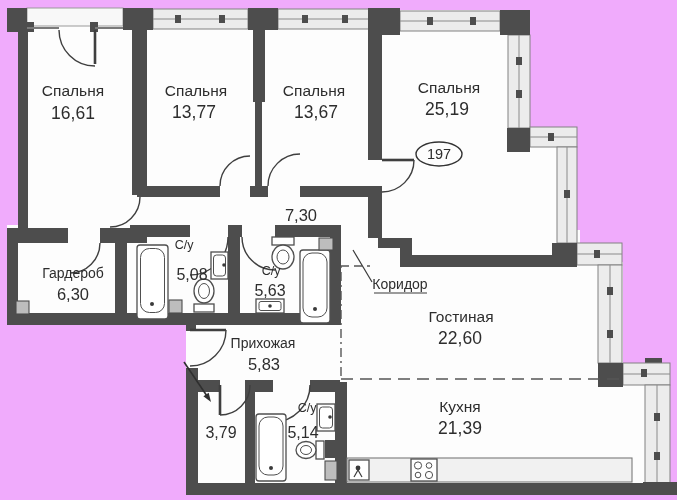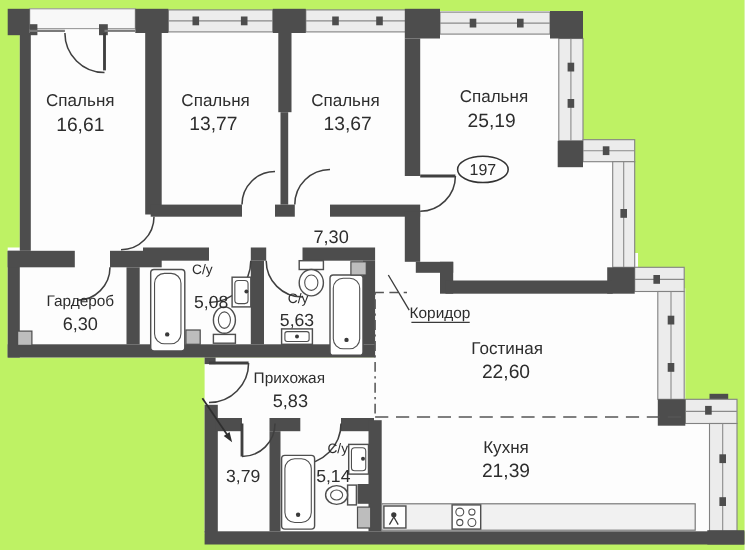--- a/index.html
+++ b/index.html
@@ -1,16 +1,16 @@
 <!DOCTYPE html>
 <html><head>
 <meta charset="utf-8">
 <style>
   html,body{margin:0;padding:0;background:#f6f6f6;}
-  .stage{position:relative;width:677px;height:500px;background:#bef264;overflow:hidden;
+  .stage{position:relative;width:677px;height:500px;background:#f0abfc;overflow:hidden;
          font-family:"Liberation Sans",sans-serif;}
   svg{position:absolute;left:0;top:0;}
   .floor{fill:#fdfdfd;}
   .balc{fill:#f8f8f8;stroke:#9a9a9a;stroke-width:1;}
   .wall{fill:#4d4d4d;}
   .win{fill:#ececec;stroke:#828282;stroke-width:1;}
   .winline{stroke:#8a8a8a;stroke-width:1;fill:none;}
   .tick{fill:#4d4d4d;}
   .fix{fill:#ffffff;stroke:#4f4f4f;stroke-width:1.3;}
   .fixin{fill:none;stroke:#4f4f4f;stroke-width:1;}

